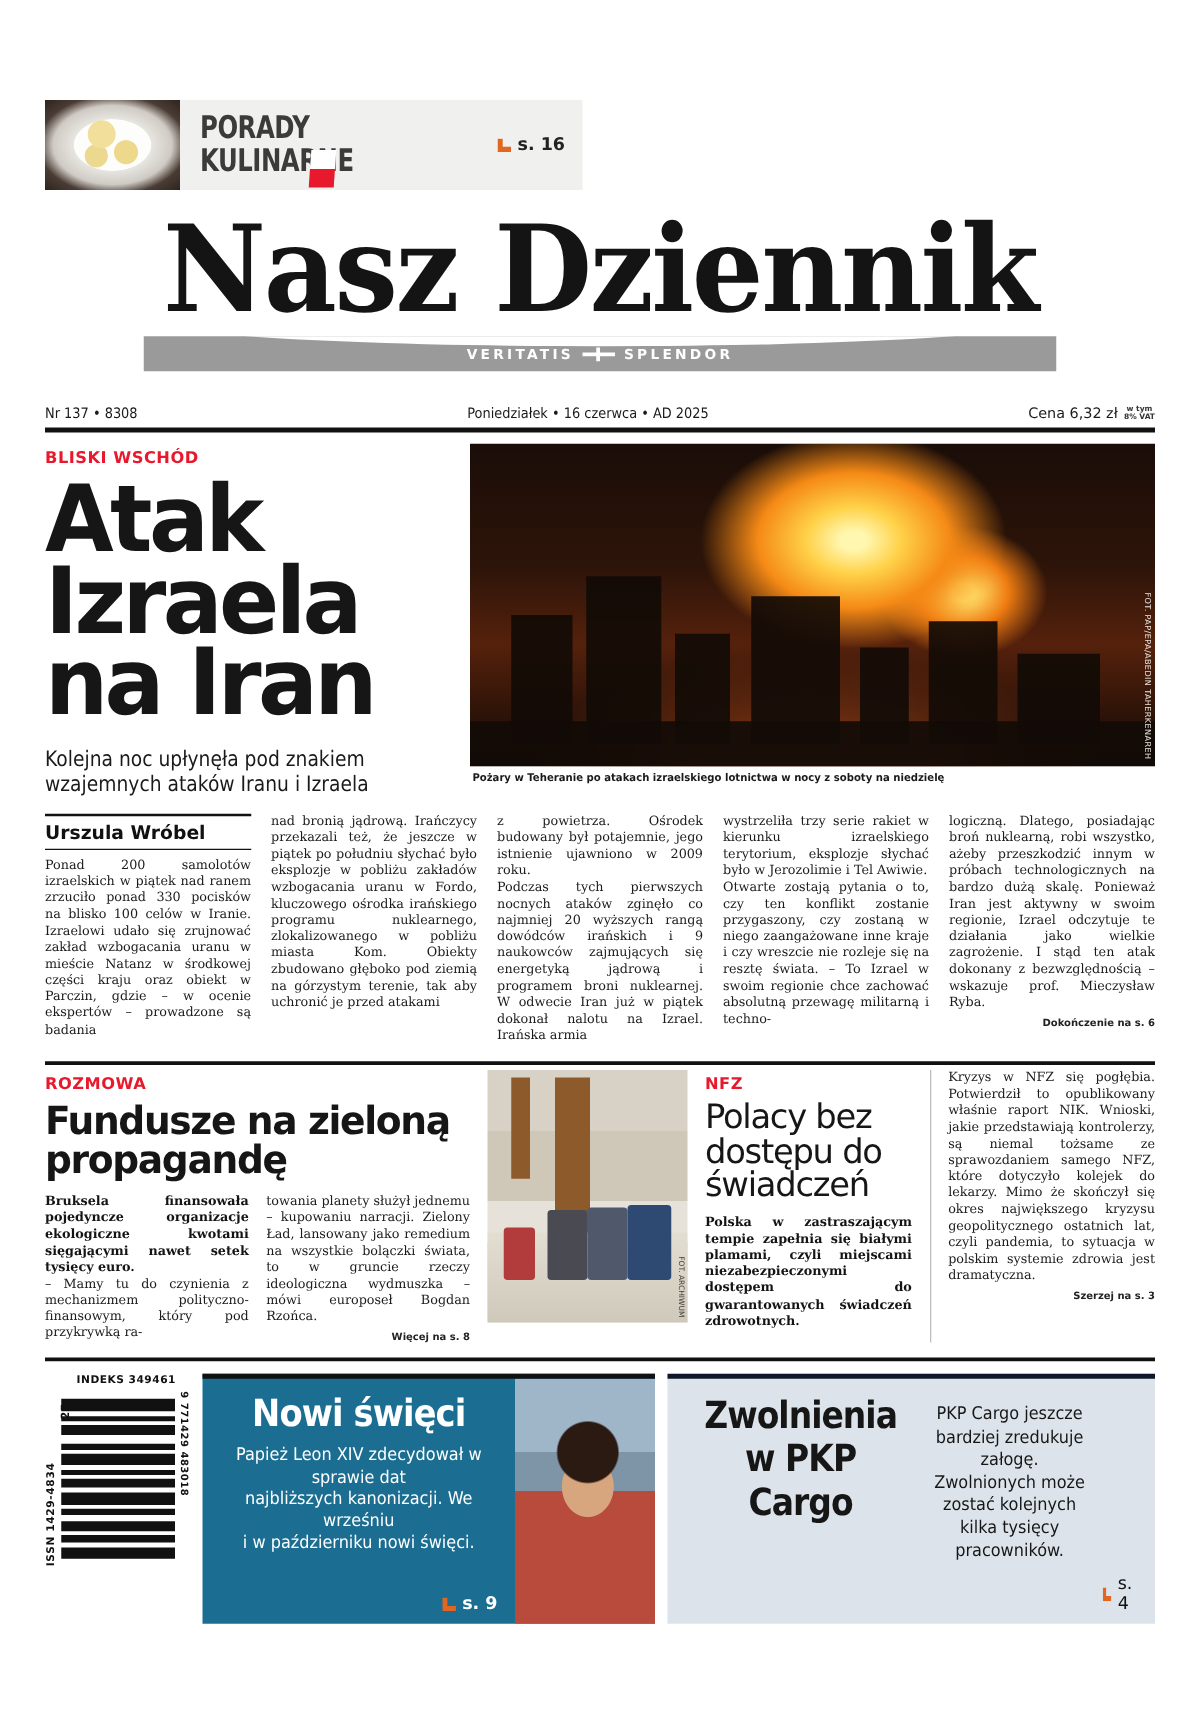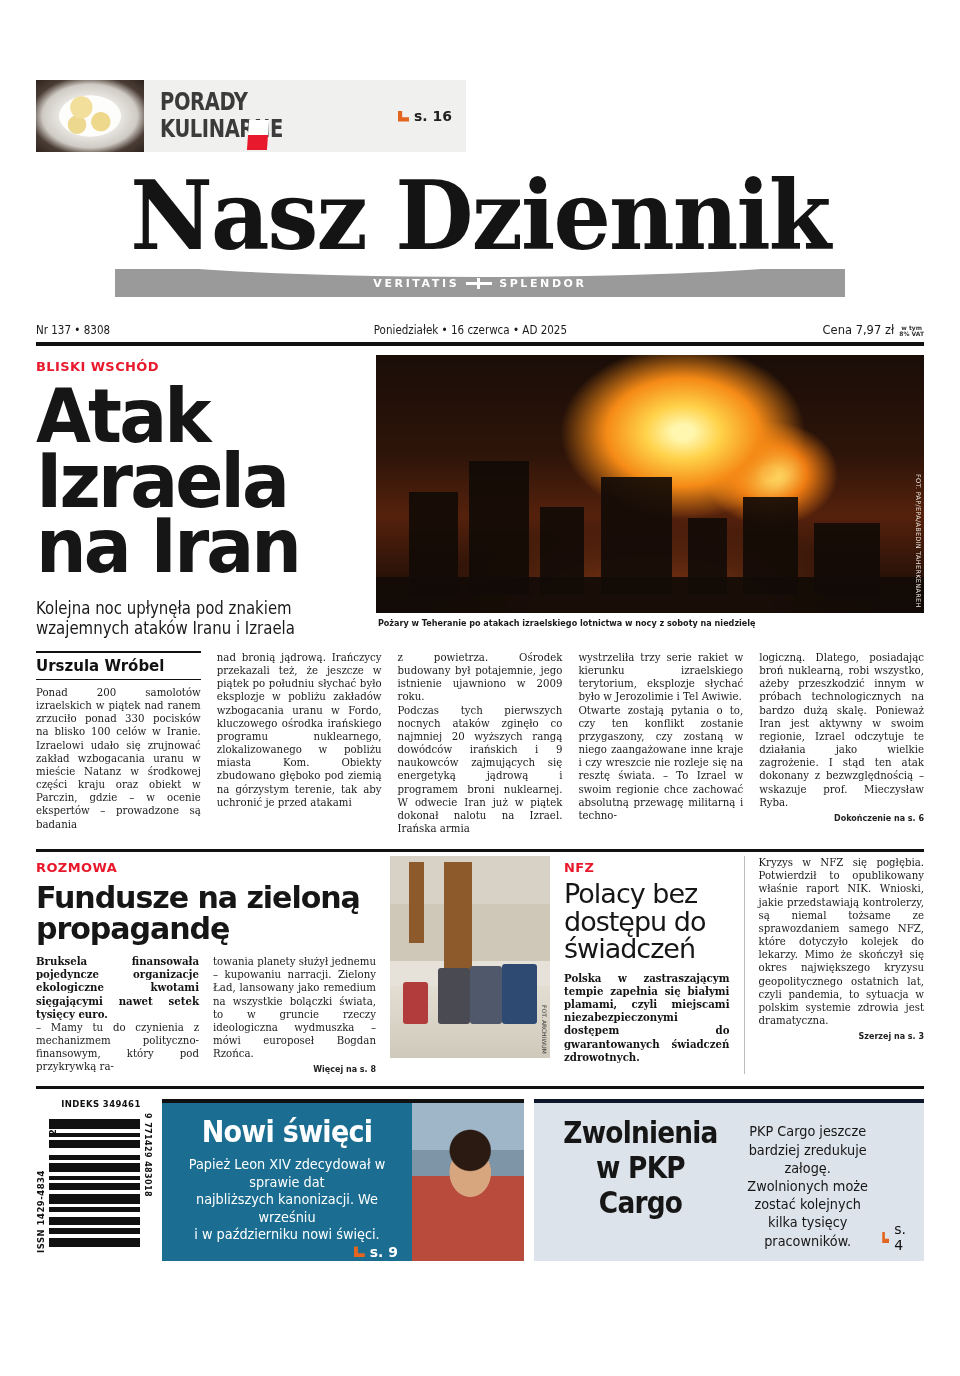--- a/index.html
+++ b/index.html
@@ -182,21 +182,21 @@
   .mid-nfz { flex: 1; display: flex; gap: 14px; }
   .nfz-head {
     font-family: "DejaVu Sans", sans-serif; font-weight: 400;
     font-size: 27px; line-height: 1.02; letter-spacing: -1px;
     margin-top: 5px; color: #161616; white-space: pre-line;
   }
   .divider-v { width: 1px; background: #bdbdbd; }
 
   
   .bottom-rule { height: 3px; background: #111; margin-top: 12px; }
-  .bottom { display: flex; gap: 10px; margin-top: 10px; height: 162px; }
+  .bottom { display: flex; gap: 10px; margin-top: 10px; height: 200px; }
   .barcode-wrap { flex: 0 0 116px; position: relative; }
   .indeks {
     font-family: "DejaVu Sans", sans-serif; font-weight: 700; font-size: 8.5px;
     text-align: center; letter-spacing: .4px; color: #111; padding-left: 14px;
   }
   .barcode-area { display: flex; gap: 3px; margin-top: 4px; height: 140px; }
   .issn-vert {
     writing-mode: vertical-rl; transform: rotate(180deg);
     font-family: "DejaVu Sans", sans-serif; font-weight: 700; font-size: 8.5px;
     color: #111; letter-spacing: .5px; align-self: flex-end; height: 102px;
@@ -282,21 +282,21 @@
         <span class="cross"></span>
         <span>SPLENDOR</span>
       </div>
     </div>
   </div>
 
   <div class="issueline">
     <div class="issue-left">Nr 137 • 8308</div>
     <div class="issue-mid">Poniedziałek • 16 czerwca • AD 2025</div>
     <div class="issue-right">
-      <span>Cena 7,97 zł</span>
+      <span>Cena 6,32 zł</span>
       <span class="vat" style="white-space:pre-line">w tym
 8% VAT</span>
     </div>
   </div>
   <div class="rule-black"></div>
 
   <div class="lead">
     <div class="lead-left">
       <div class="kicker">BLISKI WSCHÓD</div>
       <div class="headline" style="white-space:pre-line">Atak

